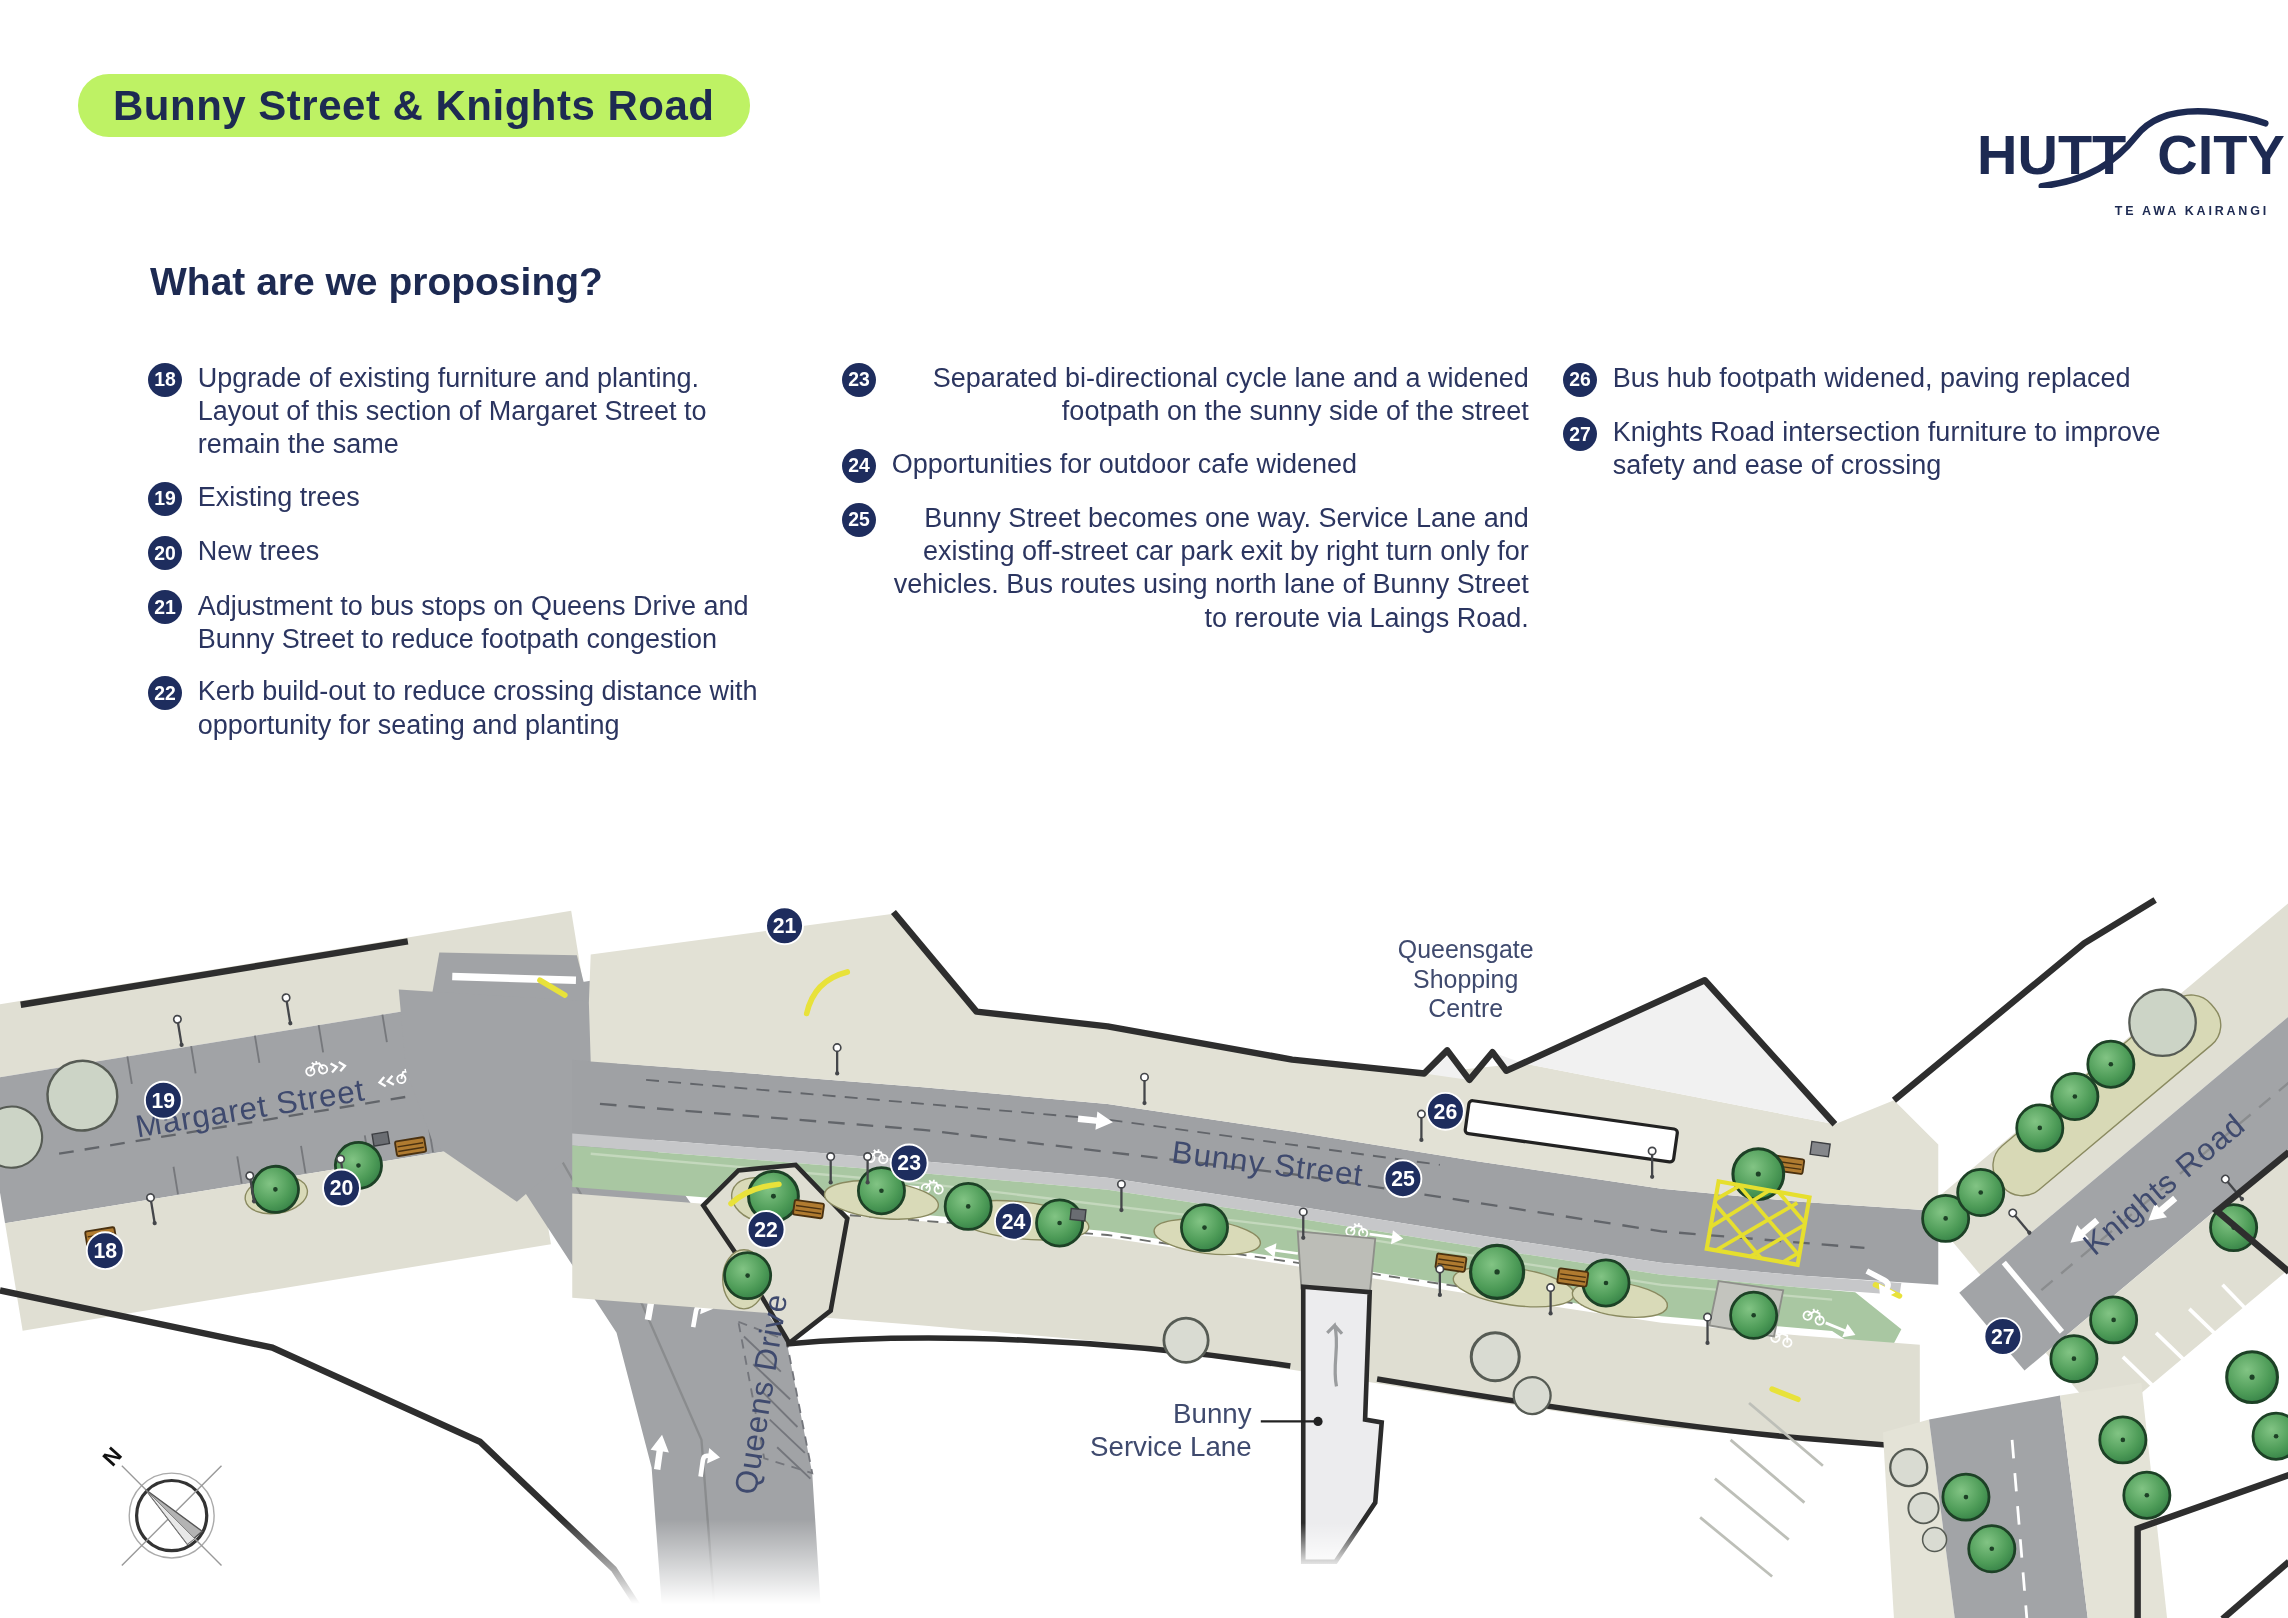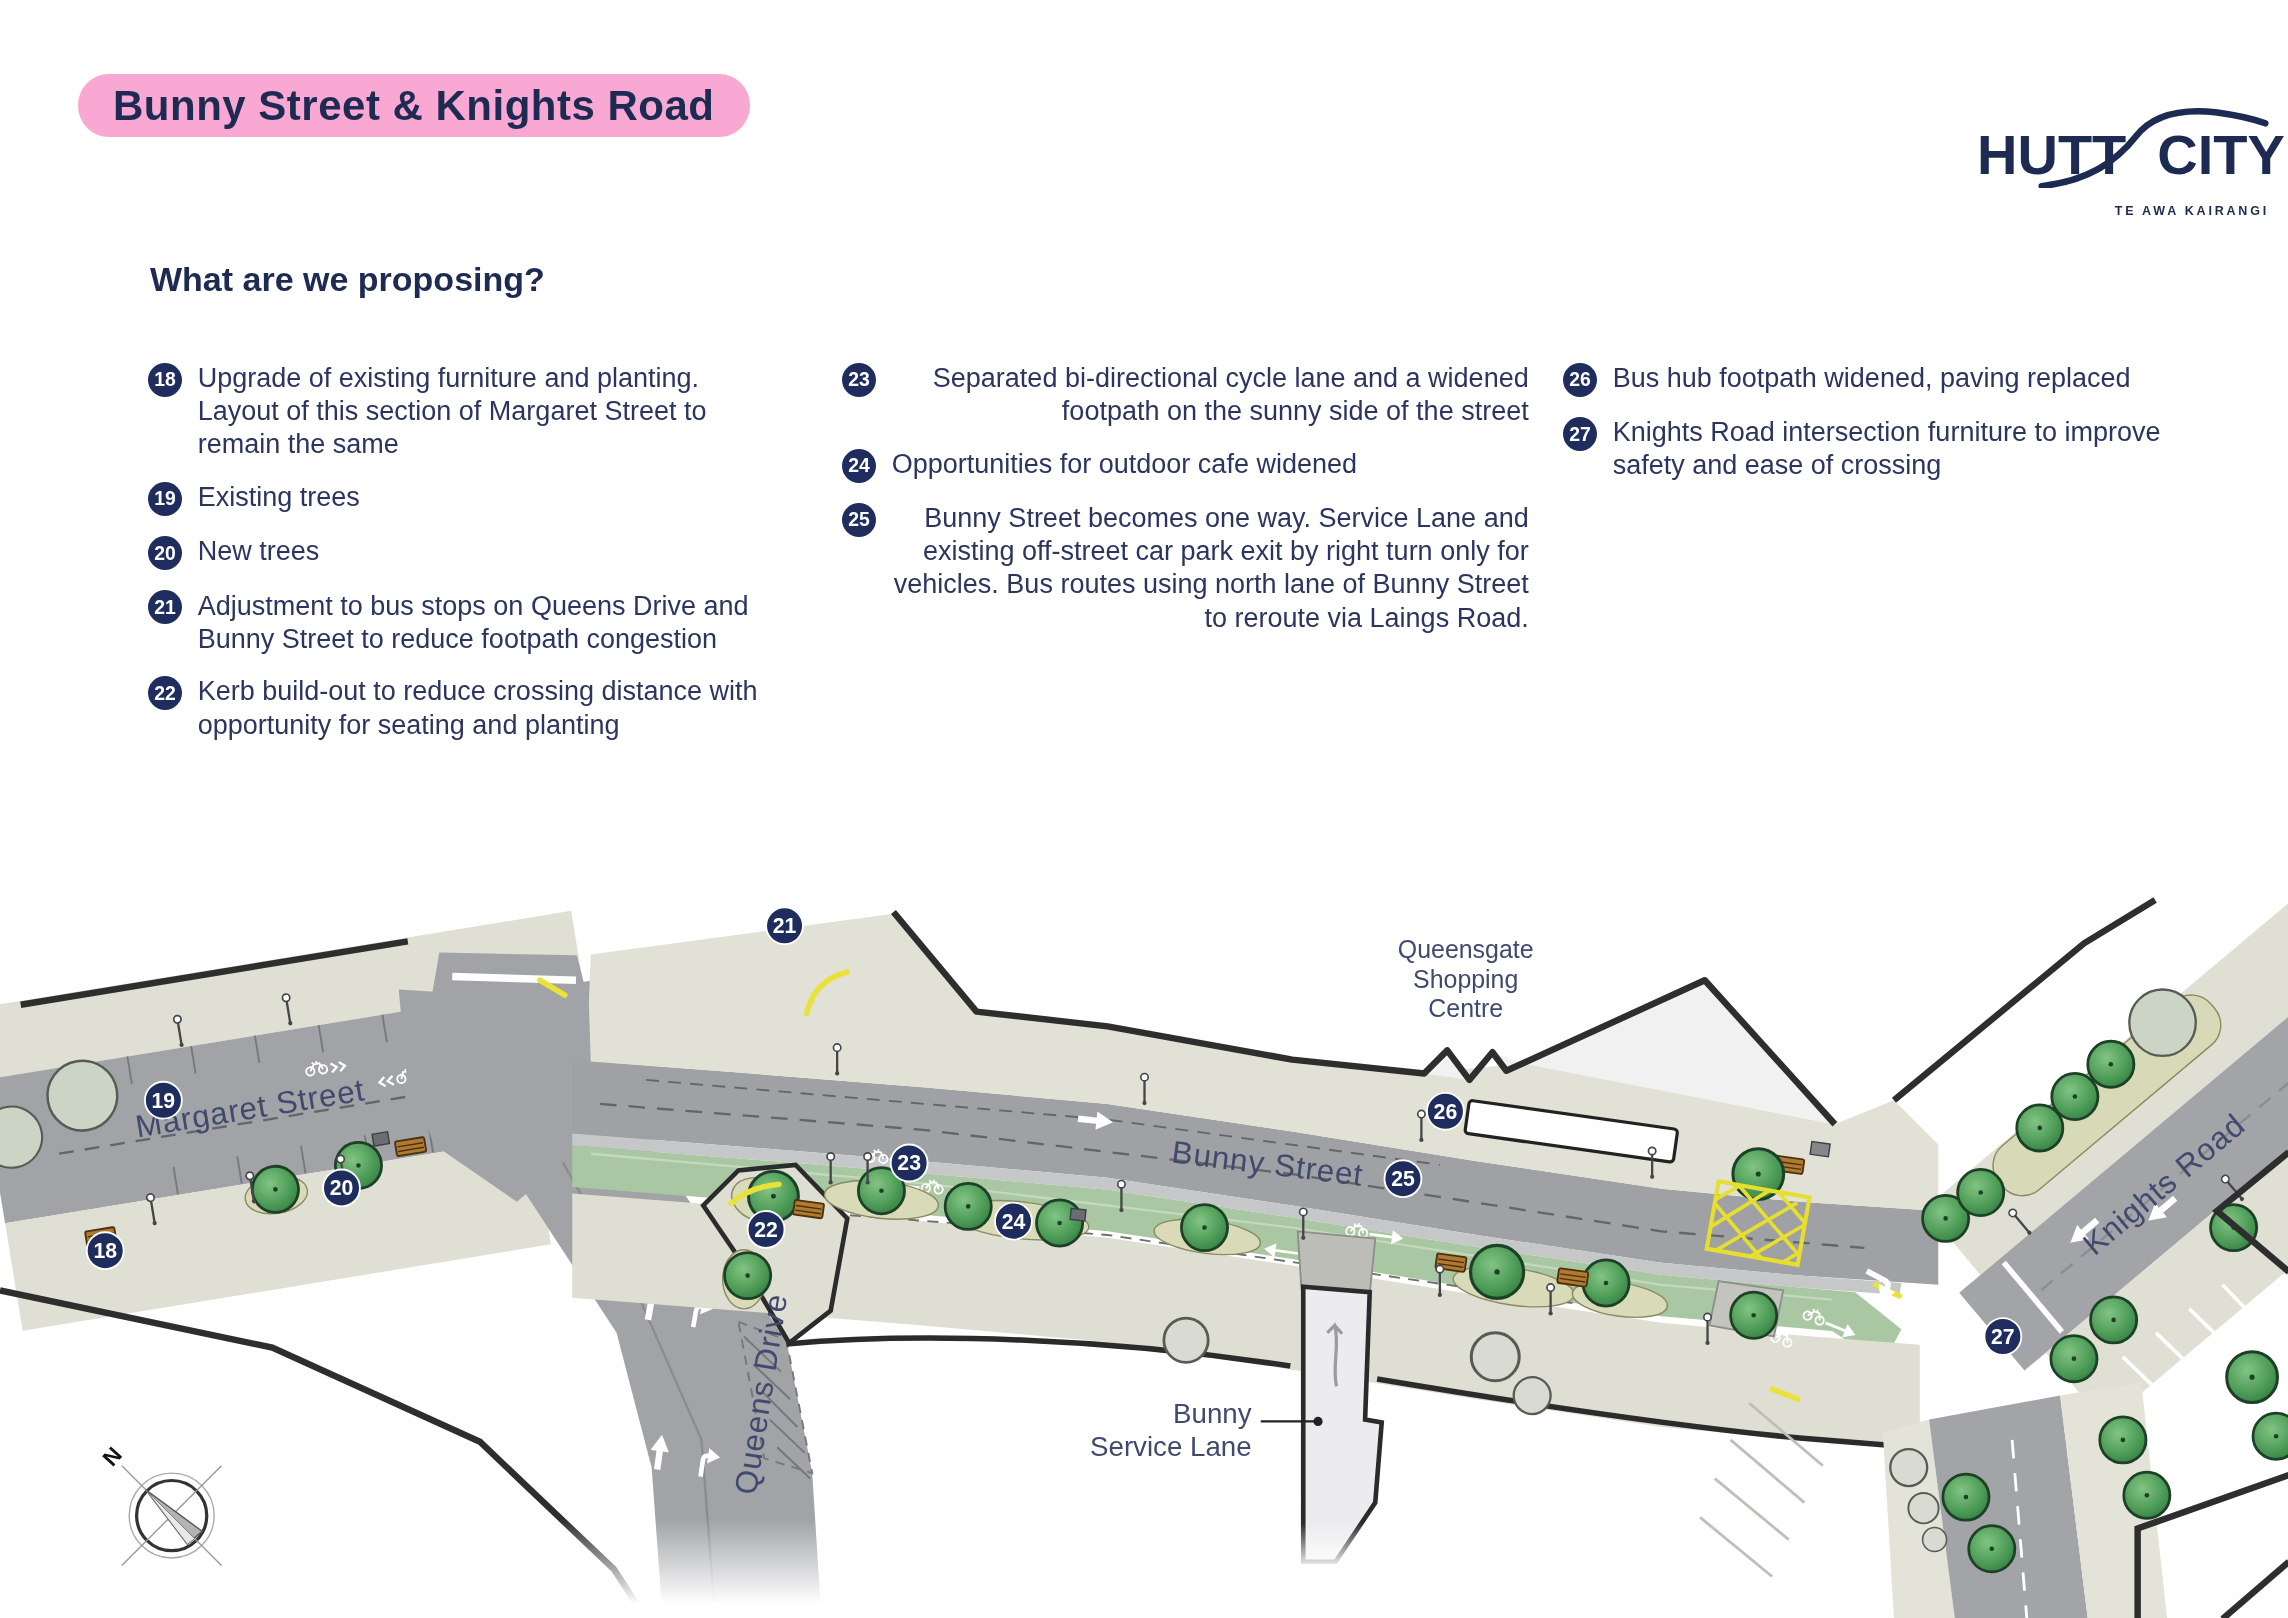--- a/index.html
+++ b/index.html
@@ -1,29 +1,29 @@
 <!DOCTYPE html>
 <html style="font-size:14.8px"><head>
 <meta charset="utf-8">
 <style>
   html,body{margin:0;padding:0;background:#ffffff;}
   .page{position:relative;width:2289px;height:1619px;background:#ffffff;overflow:hidden;
         font-family:"Liberation Sans",sans-serif;}
   
   .banner{position:absolute;left:78px;top:74px;height:63px;border-radius:31px;
-          background:#f9a8d4;display:flex;align-items:center;padding:0 35px;}
+          background:#bef264;display:flex;align-items:center;padding:0 35px;}
   .banner h1{margin:0;font-size:42px;font-weight:800;color:#1d2a52;letter-spacing:0.5px;white-space:nowrap;}
   .logo{position:absolute;left:1977px;top:127px;width:305px;}
   .logo-row{position:relative;display:flex;align-items:flex-end;font-weight:800;font-size:56px;
             color:#1d2a52;letter-spacing:0;line-height:1;}
   .logo-word2{margin-left:31px;}
   .logo-swoosh{position:absolute;left:0;top:-24px;width:305px;height:85px;pointer-events:none;}
   .logo-tagline{margin-top:21px;text-align:right;padding-right:13px;font-size:12.5px;font-weight:700;
                 letter-spacing:2.8px;color:#1d2a52;}
-  .heading{position:absolute;left:150px;top:260px;margin:0;font-size:34px;font-weight:800;color:#1d2a52;}
+  .heading{position:absolute;left:150px;top:260px;margin:0;font-size:39px;font-weight:800;color:#1d2a52;}
   
   .col{position:absolute;top:362px;}
   .col ul{list-style:none;margin:0;padding:0;}
   .col li{display:flex;gap:15.7px;margin-bottom:19.4px;align-items:flex-start;}
   .badge{flex:0 0 auto;width:34px;height:34px;border-radius:50%;background:#1e2d5e;color:#fff;
          font-weight:700;font-size:19.4px;display:flex;align-items:center;justify-content:center;margin-top:0.9px;}
   .col p{margin:0;font-size:27px;line-height:1.23;color:#2b3560;}
   .col1{left:148px;} .col1 p{max-width:572px;}
   .col2{left:842px;} .col2 p{max-width:637px;text-align:right;}
   .col3{left:1563px;} .col3 p{max-width:554px;}

